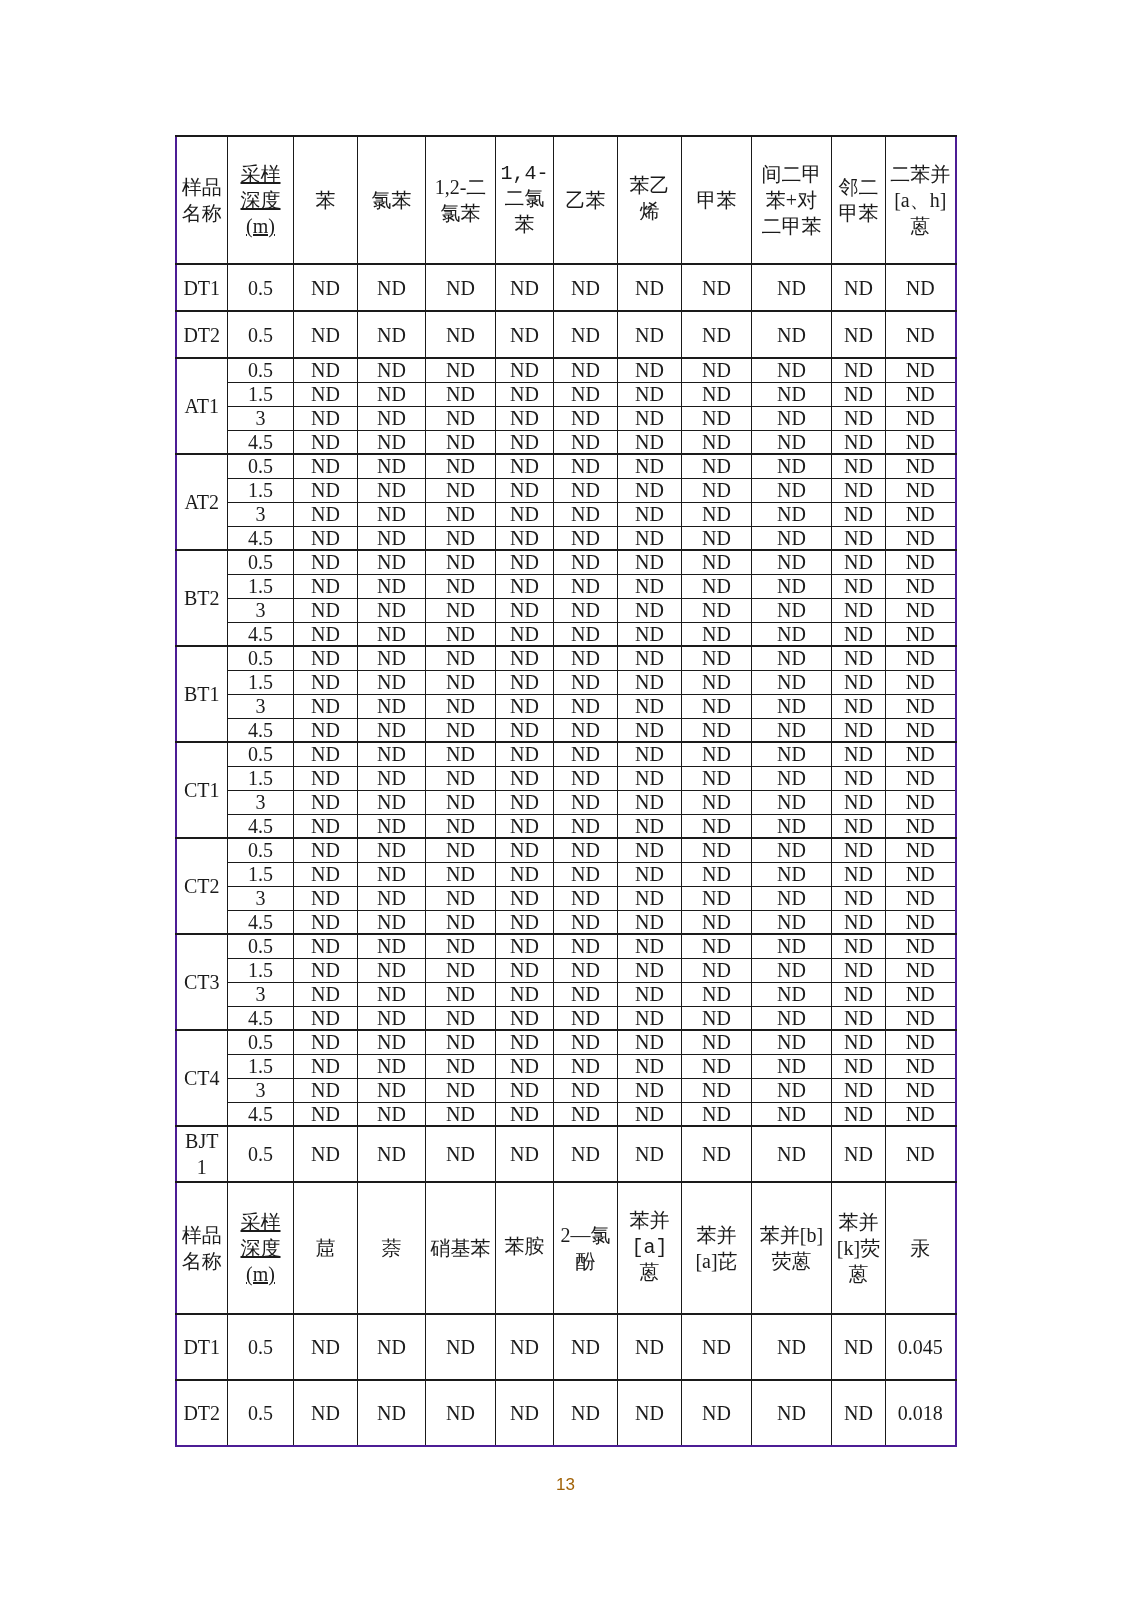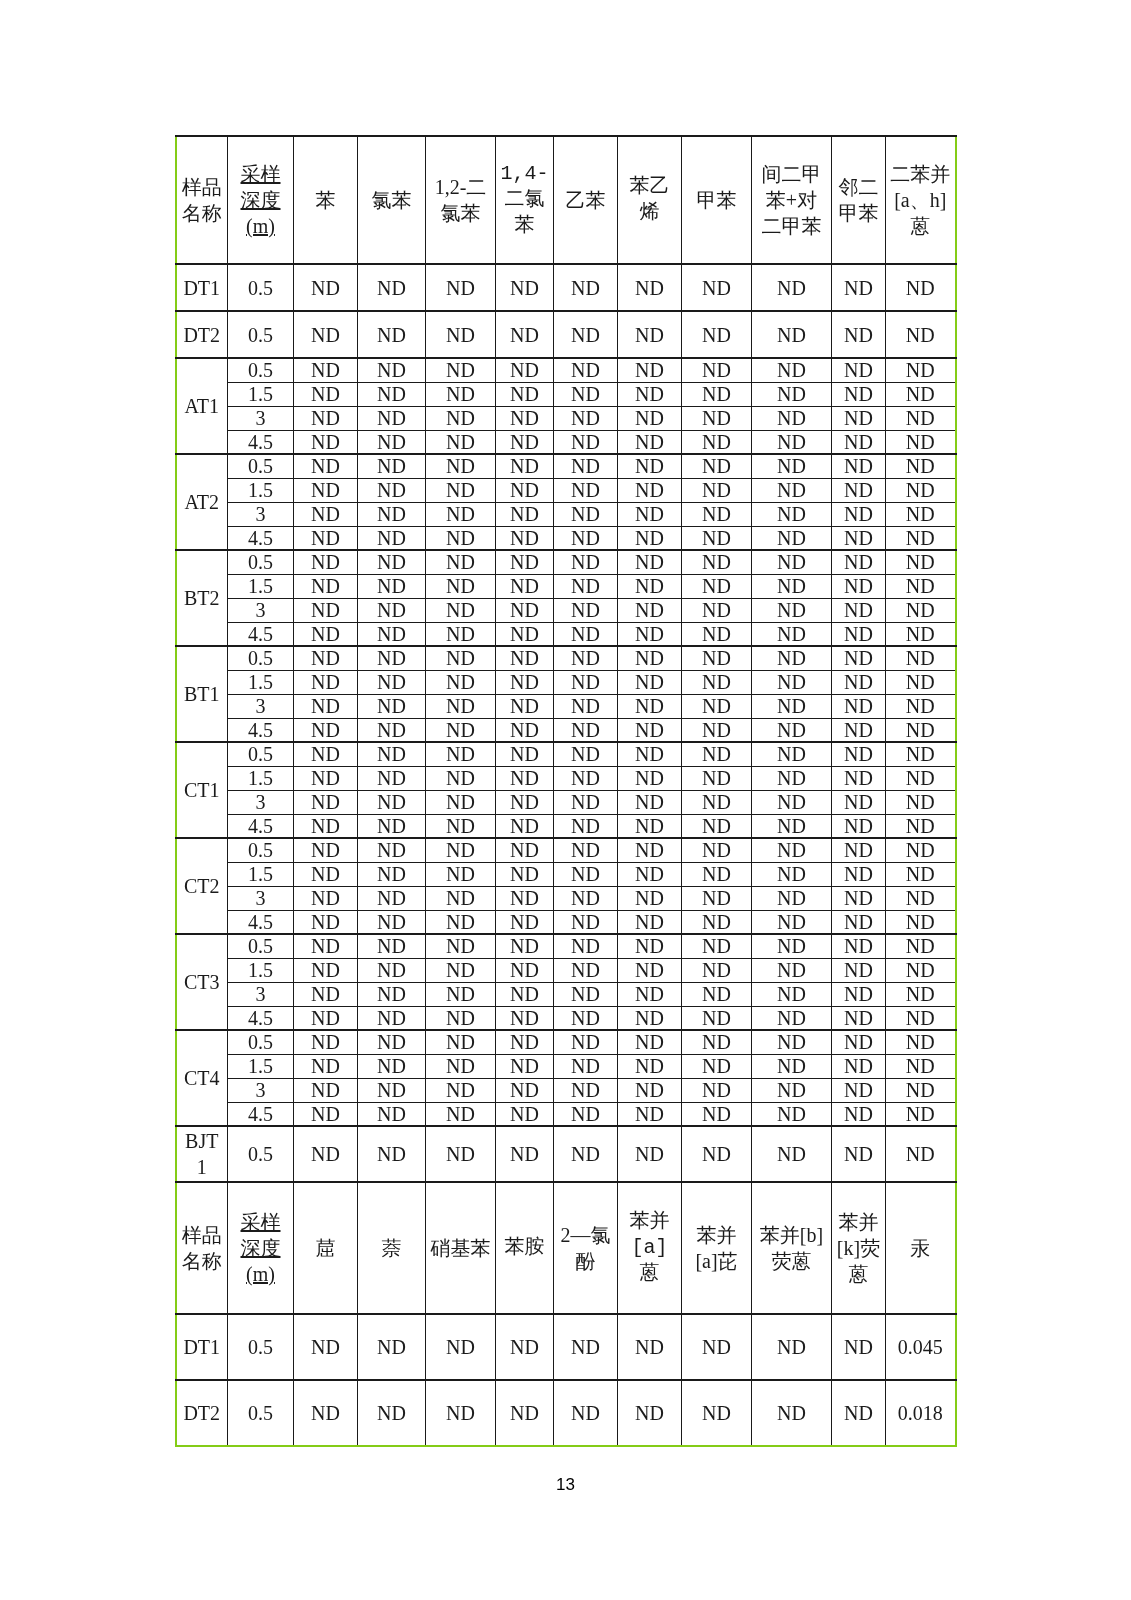--- a/index.html
+++ b/index.html
@@ -18,21 +18,21 @@
     width: 1131px;
     height: 1600px;
     background: #ffffff;
     overflow: hidden;
   }
   table.analysis {
     border-collapse: collapse;
     table-layout: fixed;
     width: 780px;
     margin: 135px auto 0 auto;
-    border: 2px solid #84cc16;
+    border: 2px solid #4c1d95;
   }
   table.analysis th,
   table.analysis td {
     border: 1px solid #1a1a1a;
     font-weight: normal;
     text-align: center;
     vertical-align: middle;
     padding: 1px 4px;
     font-size: 20px;
     line-height: 1.3;
@@ -56,21 +56,21 @@
   th.c2 { padding: 1px 10px; margin-top: 42px; }  
   th.c3 { padding: 1px 9px; font-family: Liberation Mono, monospace; }   
   th.c5 { padding: 1px 10px; font-family: Liberation Mono, monospace; }
   th.c6 { padding: 1px 12px; margin-top: 44px; }
   th.c8 { padding: 1px 8px; }   
   .page-number {
     margin-top: 28px;
     text-align: center;
     font-family: "Liberation Sans", "DejaVu Sans", sans-serif;
     font-size: 17px;
-    color: #000000;
+    color: #a16207;
   }
 </style>
 </head>
 <body>
 
 <div class="sheet">
   <table class="analysis">
       <colgroup>
         <col style="width: 52px;">
         <col style="width: 66px;">

